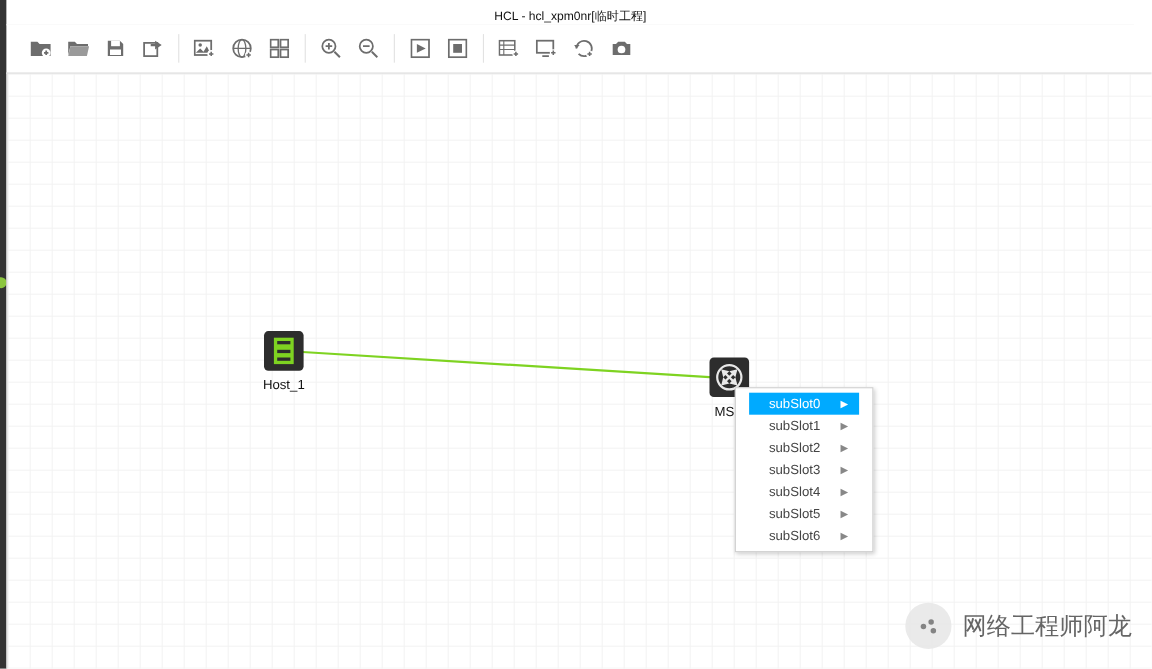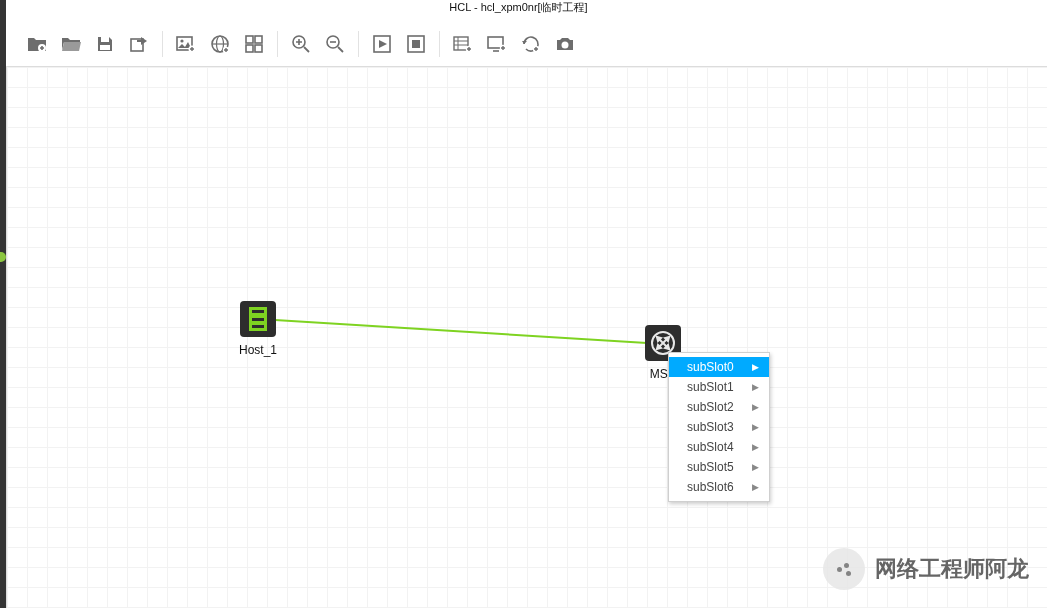--- a/index.html
+++ b/index.html
@@ -1,21 +1,21 @@
 <!DOCTYPE html>
 <html><head>
 <meta charset="utf-8">
 <style>
   html,body{margin:0;padding:0;width:1047px;height:608px;font-family:"Microsoft YaHei",Arial,sans-serif;font-size:12px;background:#fff;overflow:hidden}
   .app{position:relative;width:1047px;height:608px}
   
   .left-strip{position:absolute;left:0;top:0;width:6px;height:100%;background:#343434}
   .left-dot{position:absolute;left:-4px;top:252px;width:10px;height:10px;border-radius:50%;background:#8cc63f}
   
-  .titlebar{position:absolute;left:6px;right:16px;top:0;height:22px;background:#fff;display:flex;align-items:flex-start;justify-content:center;border-bottom:1px solid #ddd}
+  .titlebar{position:absolute;left:6px;right:16px;top:0;height:22px;background:#fff;display:flex;align-items:flex-end;justify-content:center;border-bottom:1px solid #ddd}
   .titlebar span{font-size:11px;color:#111}
   
   .toolbar{position:absolute;left:6px;right:0;top:22px;height:44px;background:#fff;border-bottom:1px solid #e5e5e5;display:flex;align-items:center;padding-left:14px;gap:0}
   .tb-btn{width:34px;height:30px;display:flex;align-items:center;justify-content:center;cursor:pointer;color:#6d6d6d}
   .tb-btn svg{display:block}
   .tb-sep{width:1px;height:26px;background:#e2e2e2;margin:0 6px}
   
   .canvas{position:absolute;left:6px;top:66px;right:0;bottom:0;border:1px solid #dcdcdc;border-right:none;border-bottom:none;
     background-color:#fff;
     background-image:linear-gradient(#f2f2f2 1px,transparent 1px),linear-gradient(90deg,#f2f2f2 1px,transparent 1px);
@@ -25,29 +25,29 @@
   .node{position:absolute;text-align:center}
   .node .icon{width:36px;height:36px;border-radius:4px;display:flex;align-items:center;justify-content:center;margin:0 auto 6px}
   .node .label{font-weight:normal;color:#111;white-space:nowrap}
   .host-icon{background:#2d2d2d}
   .host-icon .glyph{width:18px;height:24px;background:#7ed321;position:relative;display:flex;flex-direction:column;justify-content:space-between;padding:3px 0;box-sizing:border-box}
   .host-icon .glyph i{height:3px;background:#2d2d2d;margin:0 3px}
   .rt-icon{background:#2d2d2d}
   .rt-icon svg{display:block}
   .link{position:absolute;height:0;border-top:2px solid #7ed321;transform-origin:left center}
   
-  .menu{position:absolute;background:#fff;border:1px solid #cfcfcf;box-shadow:1px 2px 4px rgba(0,0,0,.2);min-width:100px;padding:4px 0}
+  .menu{position:absolute;background:#fff;border:1px solid #cfcfcf;box-shadow:1px 2px 4px rgba(0,0,0,.2);min-width:100px;padding:4px 12px}
   .menu-item{height:20px;display:flex;align-items:center;padding:0 10px 0 18px;color:#444;font-size:12px;position:relative;cursor:pointer;white-space:nowrap}
   .menu-item .arrow{margin-left:auto;color:#888;font-size:9px}
   .menu-item.selected{background:#00aaff;color:#fff}
   .menu-item.selected .arrow{color:#fff}
   .submenu .menu-item{padding-left:8px}
   .dot{width:8px;height:8px;border-radius:50%;background:#ff3b30;margin-right:10px;flex:0 0 auto}
   
-  .watermark{position:absolute;right:18px;bottom:18px;display:flex;align-items:center;gap:10px;color:#555;font-size:22px;font-weight:700;opacity:.9}
+  .watermark{position:absolute;right:18px;bottom:18px;display:flex;align-items:center;gap:10px;color:#555;font-size:22px;font-weight:400;opacity:.9}
   .wm-circle{width:42px;height:42px;border-radius:50%;background:#e8e8e8;display:flex;align-items:center;justify-content:center}
   .wm-dots{position:relative;width:20px;height:16px}
   .wm-dots .d{position:absolute;width:5px;height:5px;border-radius:50%;background:#777}
   .wm-dots .d1{left:3px;top:6px}
   .wm-dots .d2{left:10px;top:2px}
   .wm-dots .d3{left:12px;top:10px}
 </style>
 </head>
 <body>
 

